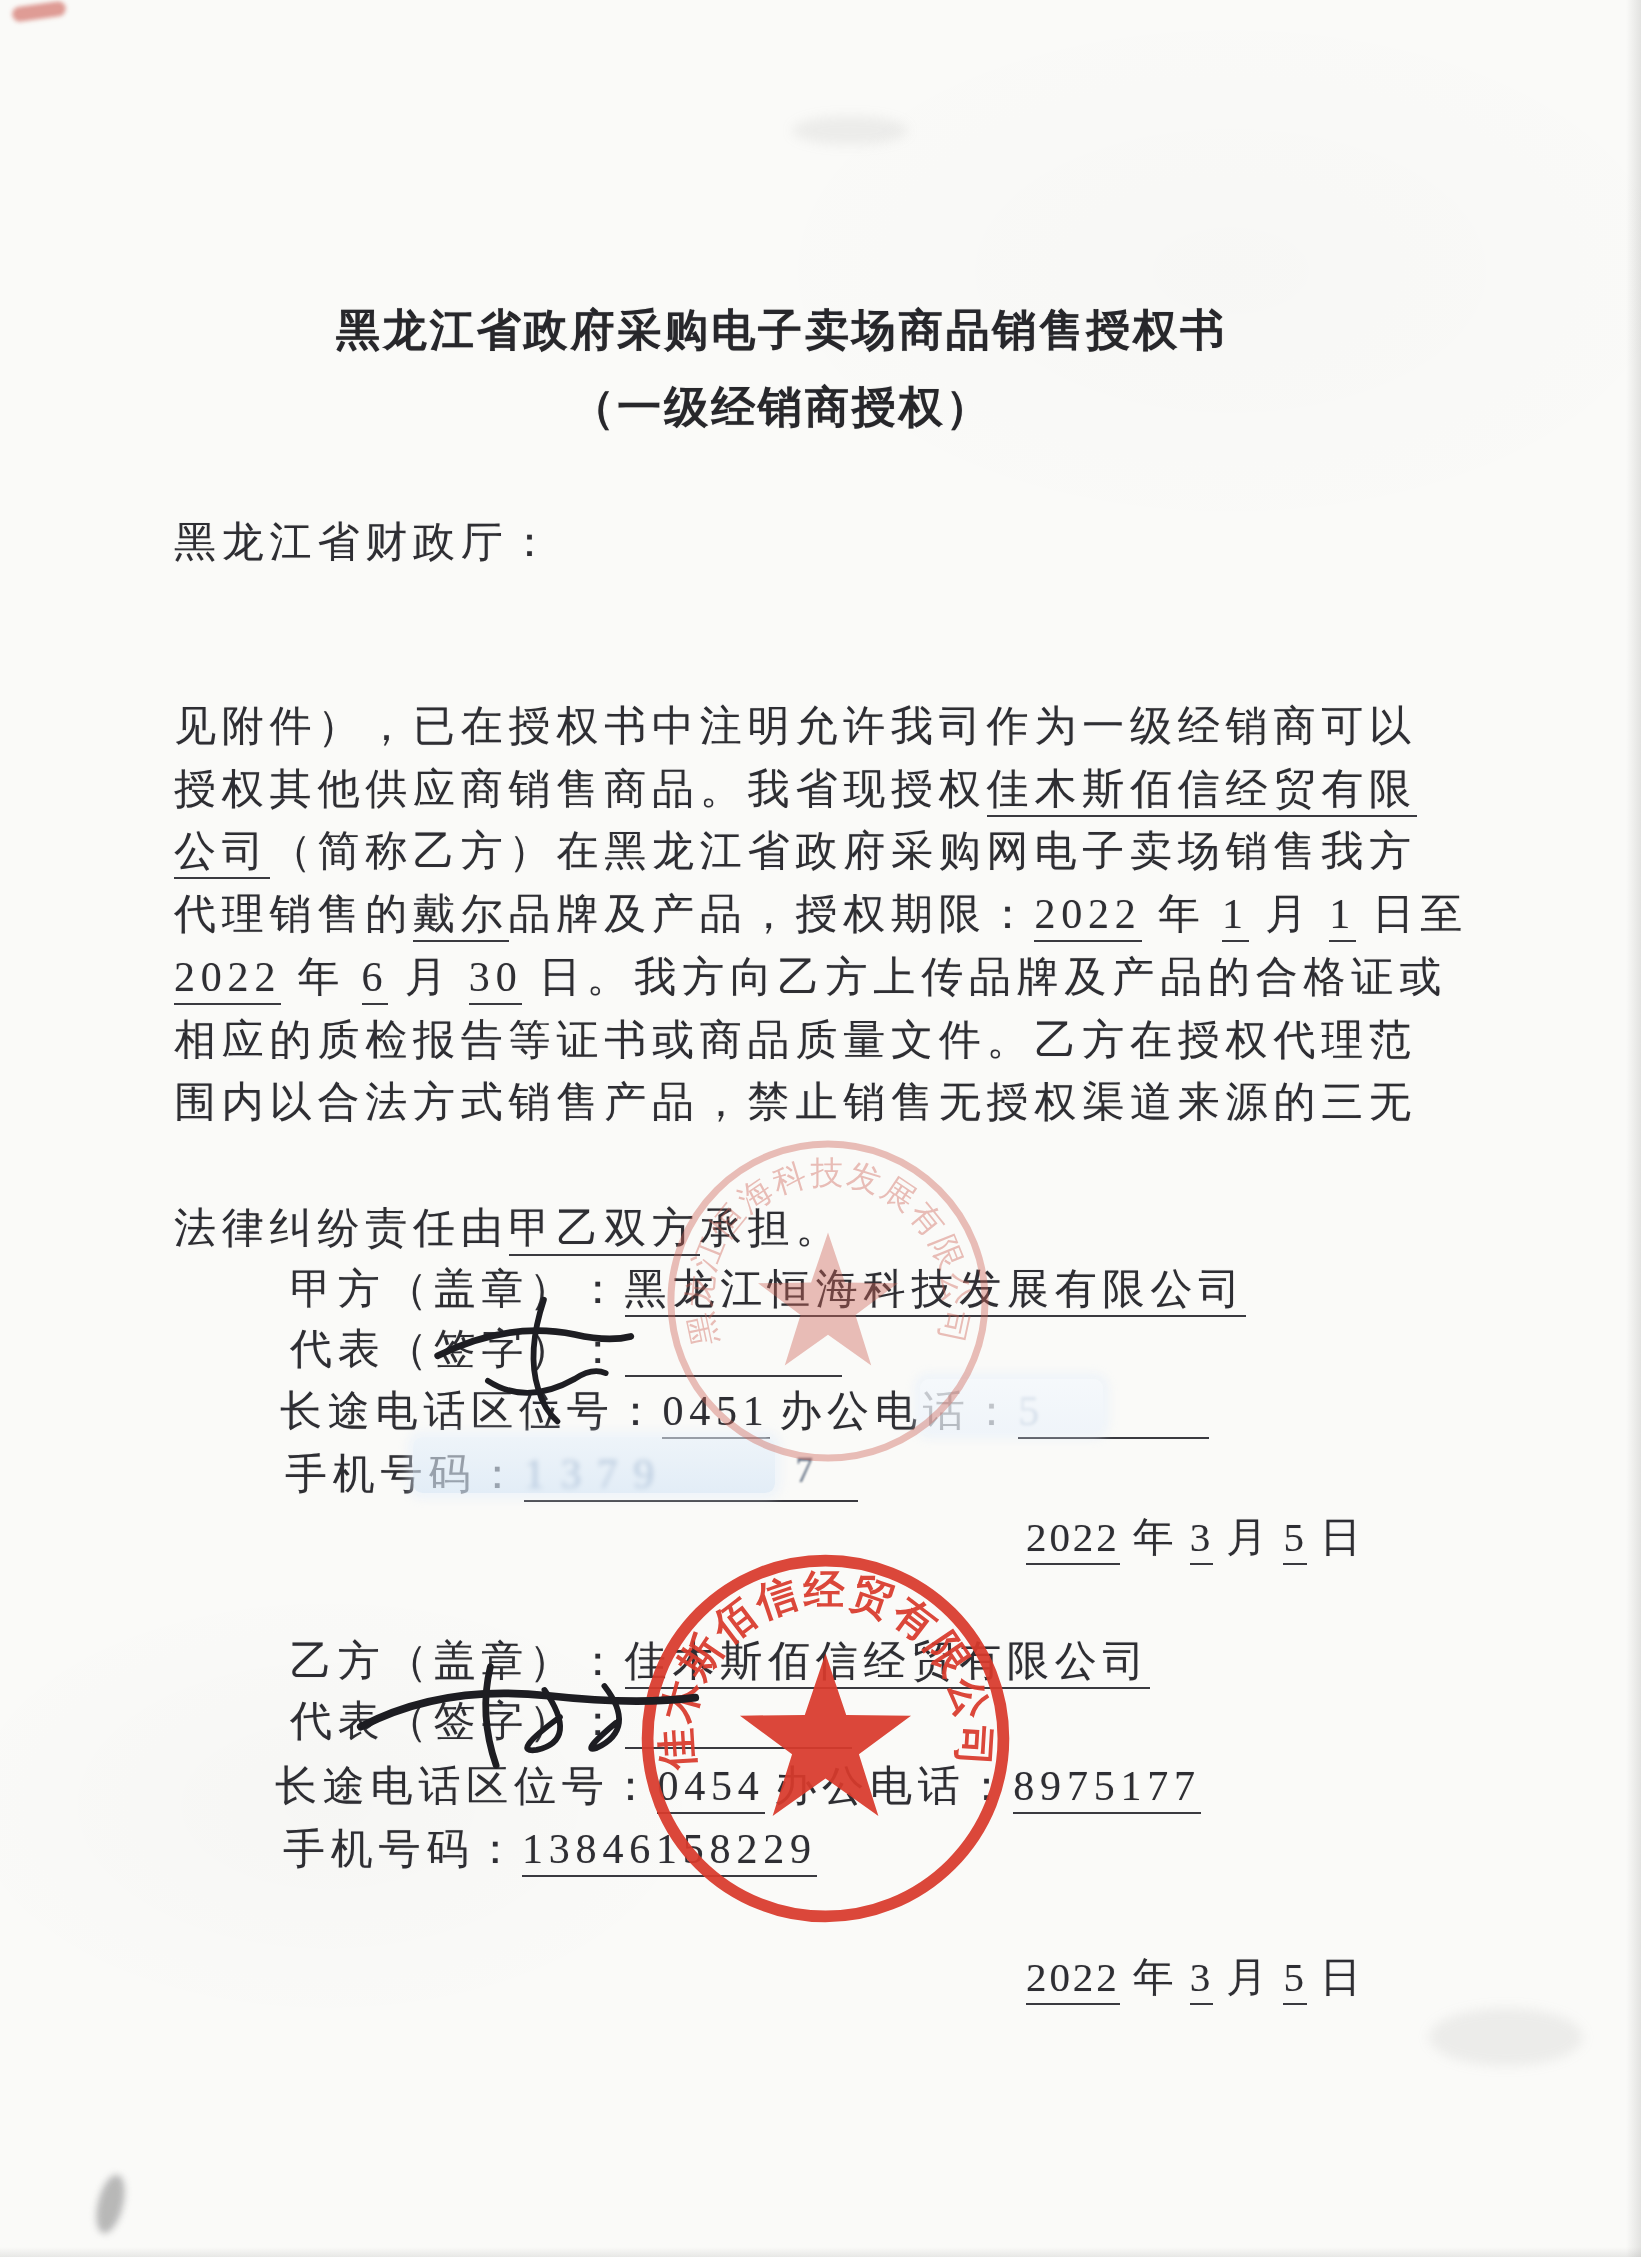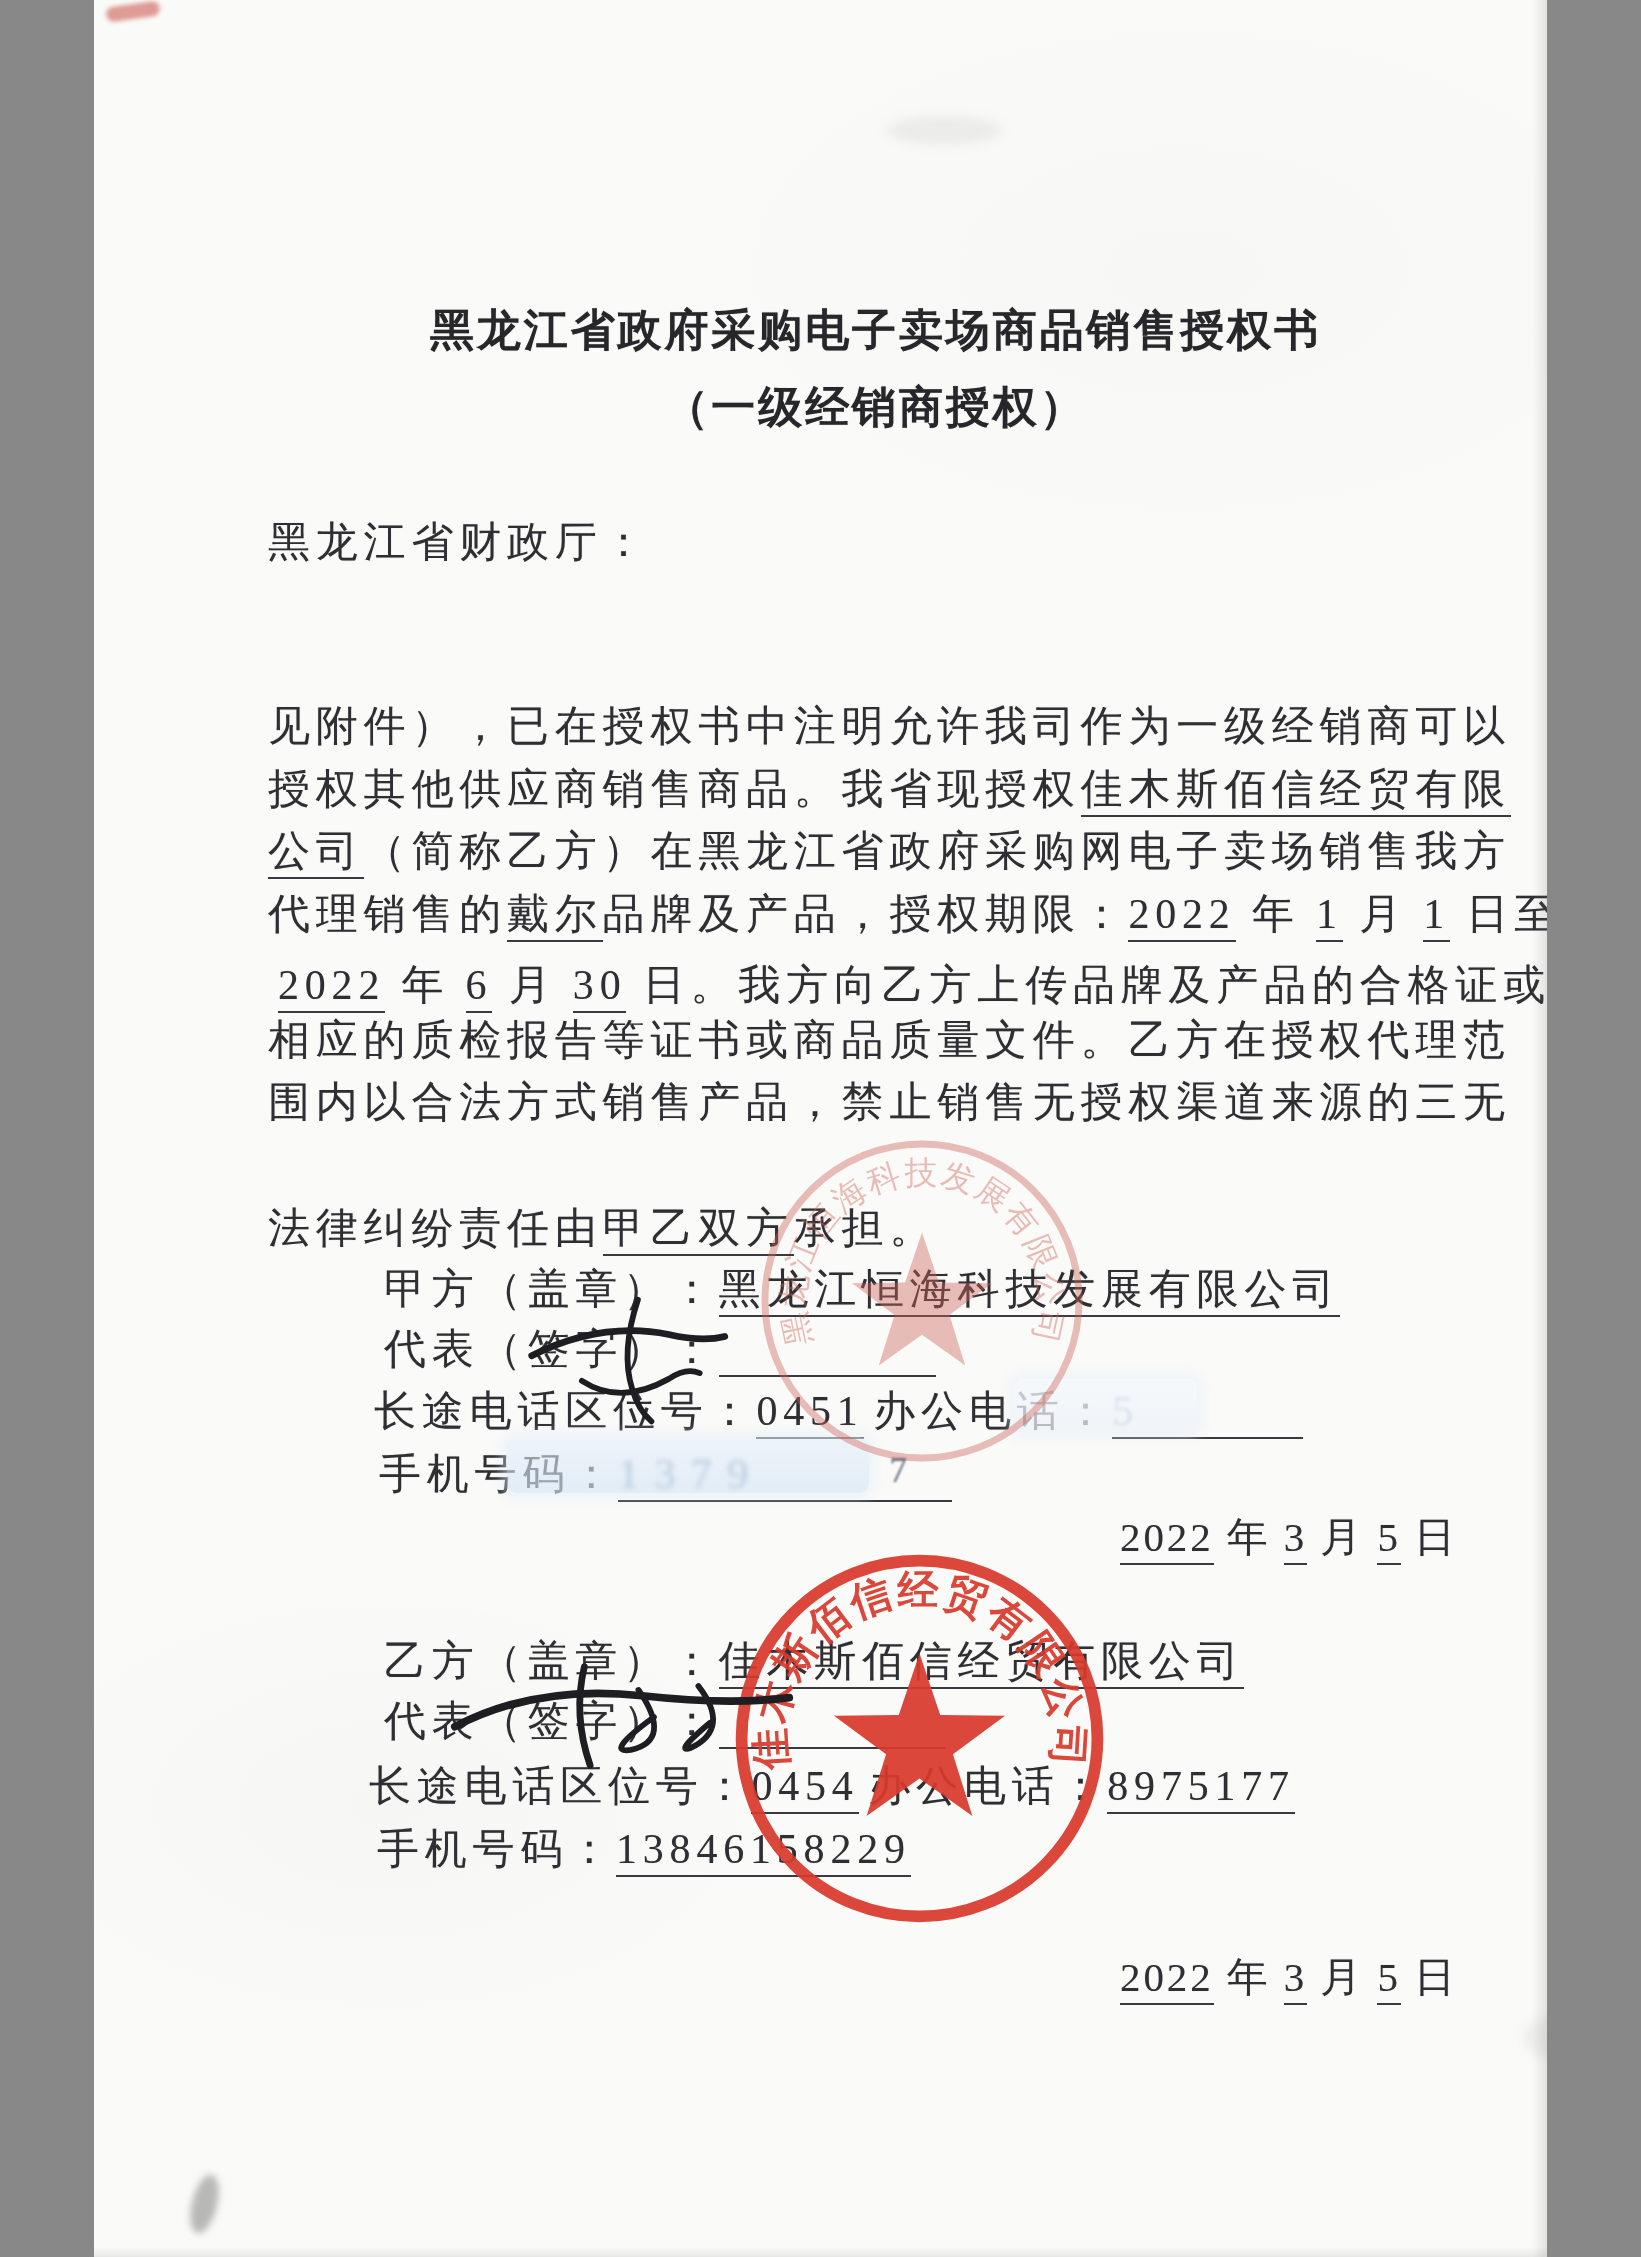--- a/index.html
+++ b/index.html
@@ -1,18 +1,18 @@
 <!DOCTYPE html>
 <html><head>
 <meta charset="utf-8">
 <style>
   html,body{margin:0;padding:0;background:#888;}
   .page{
     position:relative;
-    width:1453px;height:2257px;
+    width:1641px;height:2257px;
     margin:0 auto;
     background:
       radial-gradient(ellipse 869px 483px at 75% 12%, rgba(0,0,0,0.012), transparent 60%),
       radial-gradient(ellipse 676px 386px at 20% 80%, rgba(0,0,0,0.015), transparent 60%),
       #fafaf8;
     overflow:hidden;
     font-family:"Liberation Serif","DejaVu Serif",serif;
     color:#2e2e33;
   }
   .line{
@@ -76,21 +76,21 @@
 
   <div class="title-line" style="top:301px;">黑龙江省政府采购电子卖场商品销售授权书</div>
   <div class="title-line" style="top:378px;">（一级经销商授权）</div>
 
   <div class="line" style="left:174px;top:518px;">黑龙江省财政厅：</div>
 
   <div class="line" style="left:174px;top:702px;"><span>见附件），已在授权书中注明允许我司作为一级经销商可以</span></div>
   <div class="line" style="left:174px;top:765px;"><span>授权其他供应商销售商品。我省现授权</span><span class="u">佳木斯佰信经贸有限</span></div>
   <div class="line" style="left:174px;top:827px;"><span class="u">公司</span><span>（简称乙方）在黑龙江省政府采购网电子卖场销售我方</span></div>
   <div class="line" style="left:174px;top:890px;"><span>代理销售的</span><span class="u">戴尔</span><span>品牌及产品，授权期限：</span><span class="u">2022</span><span> 年 </span><span class="u">1</span><span> 月 </span><span class="u">1</span><span> 日至</span></div>
-  <div class="line" style="left:184px;top:953px;margin-top:8px;"><span class="u">2022</span><span> 年 </span><span class="u">6</span><span> 月 </span><span class="u">30</span><span> 日。我方向乙方上传品牌及产品的合格证或</span></div>
+  <div class="line" style="left:174px;top:953px;"><span class="u">2022</span><span> 年 </span><span class="u">6</span><span> 月 </span><span class="u">30</span><span> 日。我方向乙方上传品牌及产品的合格证或</span></div>
   <div class="line" style="left:174px;top:1016px;"><span>相应的质检报告等证书或商品质量文件。乙方在授权代理范</span></div>
   <div class="line" style="left:174px;top:1078px;"><span>围内以合法方式销售产品，禁止销售无授权渠道来源的三无</span></div>
   <div class="line" style="left:174px;top:1204px;"><span>法律纠纷责任由</span><span class="u">甲乙双方</span><span>承担。</span></div>
 
   <div class="line" style="left:290px;top:1265px;">
     <span>甲方（盖章）：</span><span class="u">黑龙江恒海科技发展有限公司</span>
   </div>
   <div class="line" style="left:290px;top:1325px;">
     <span>代表（签字）：</span><span class="u"><span class="blank" style="width:217px;"></span></span>
   </div>

